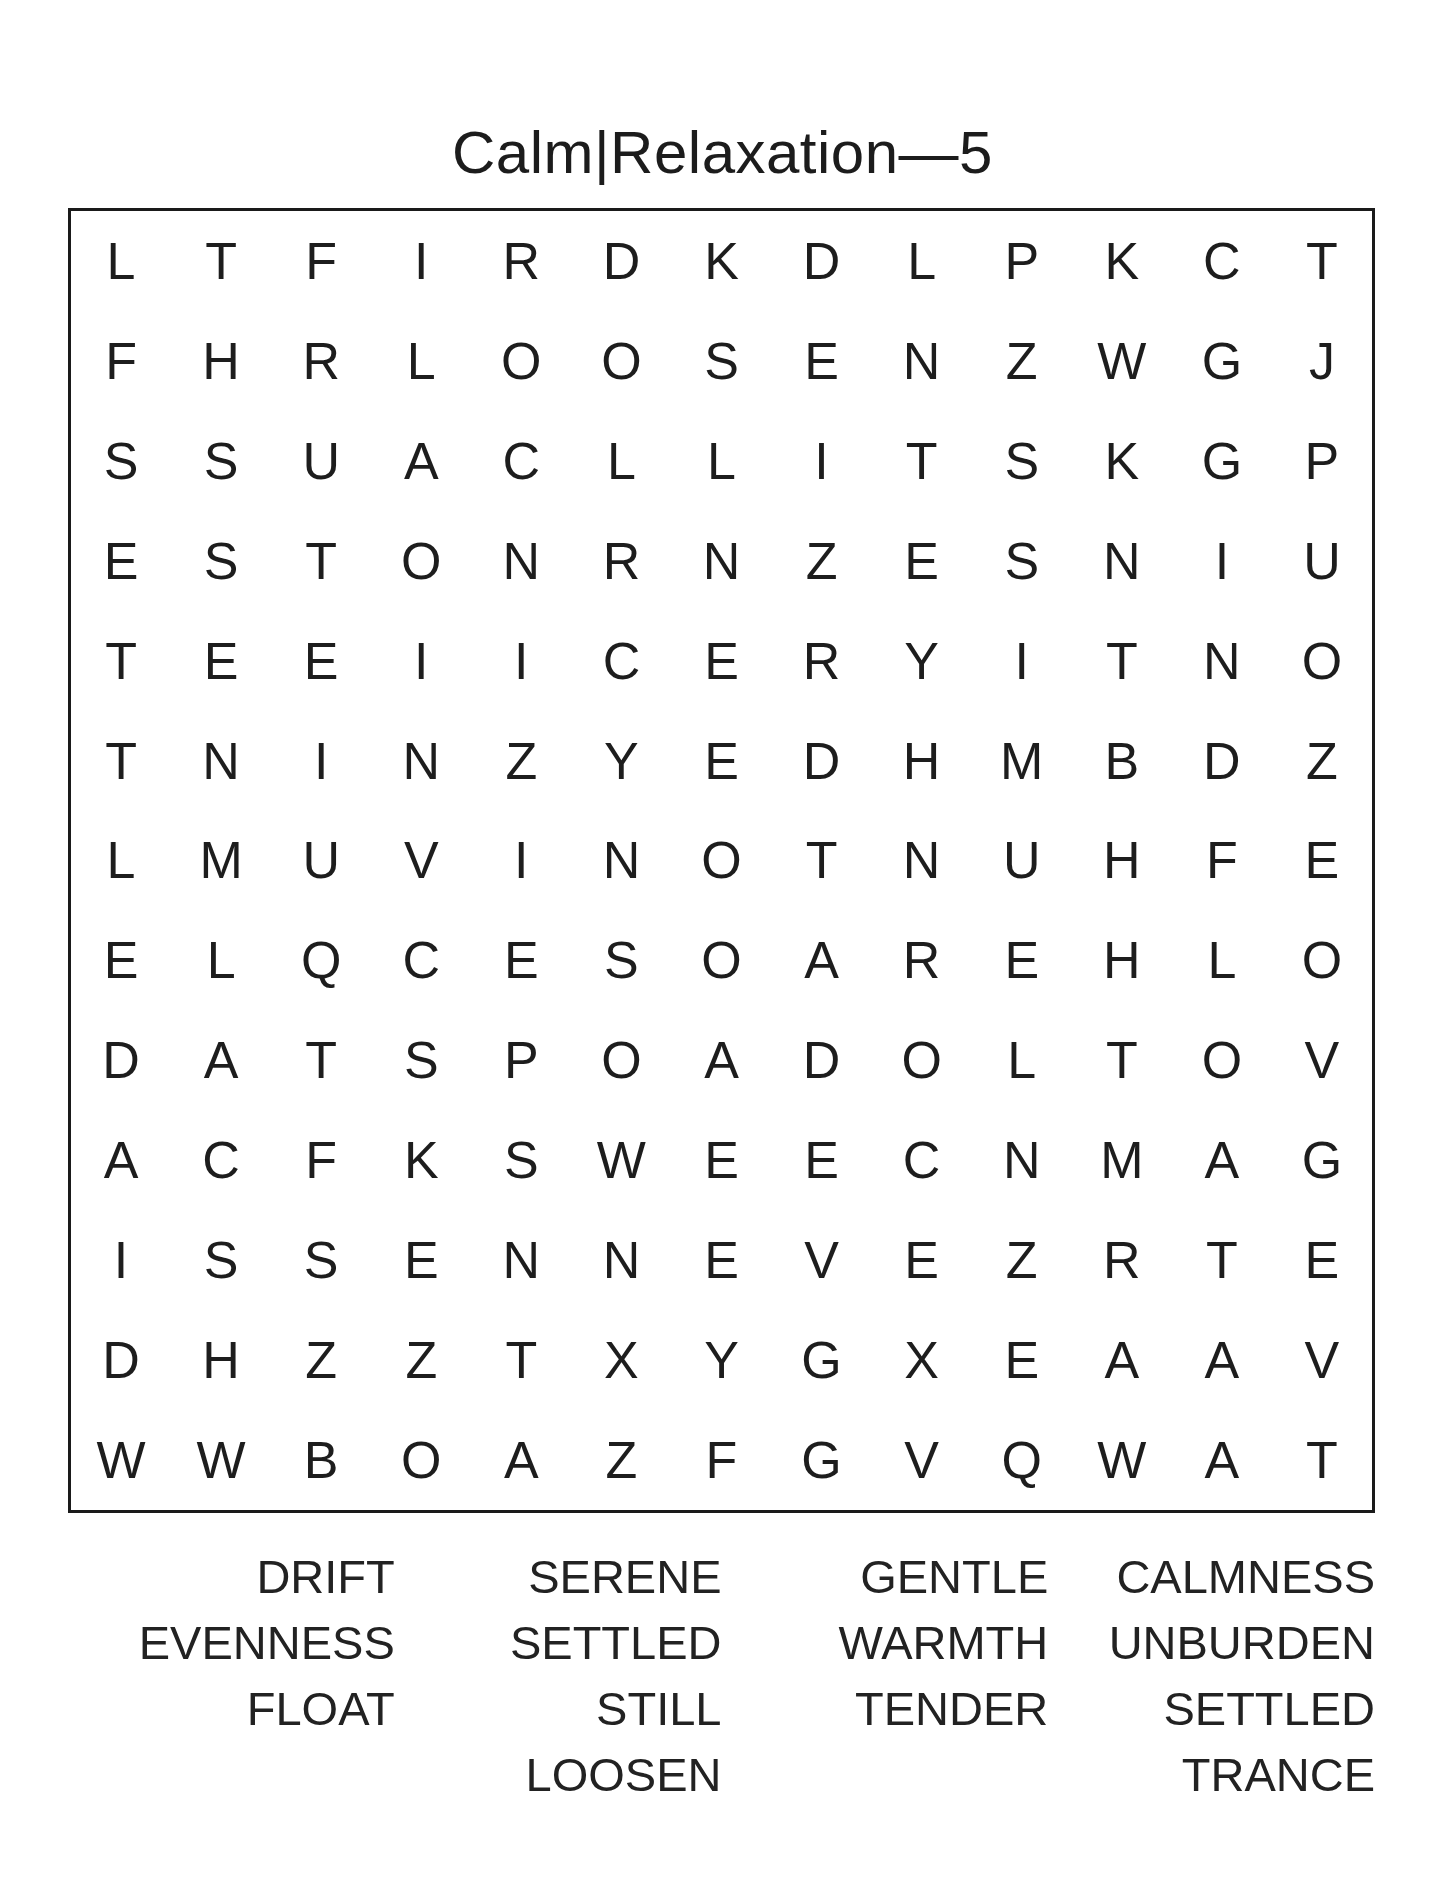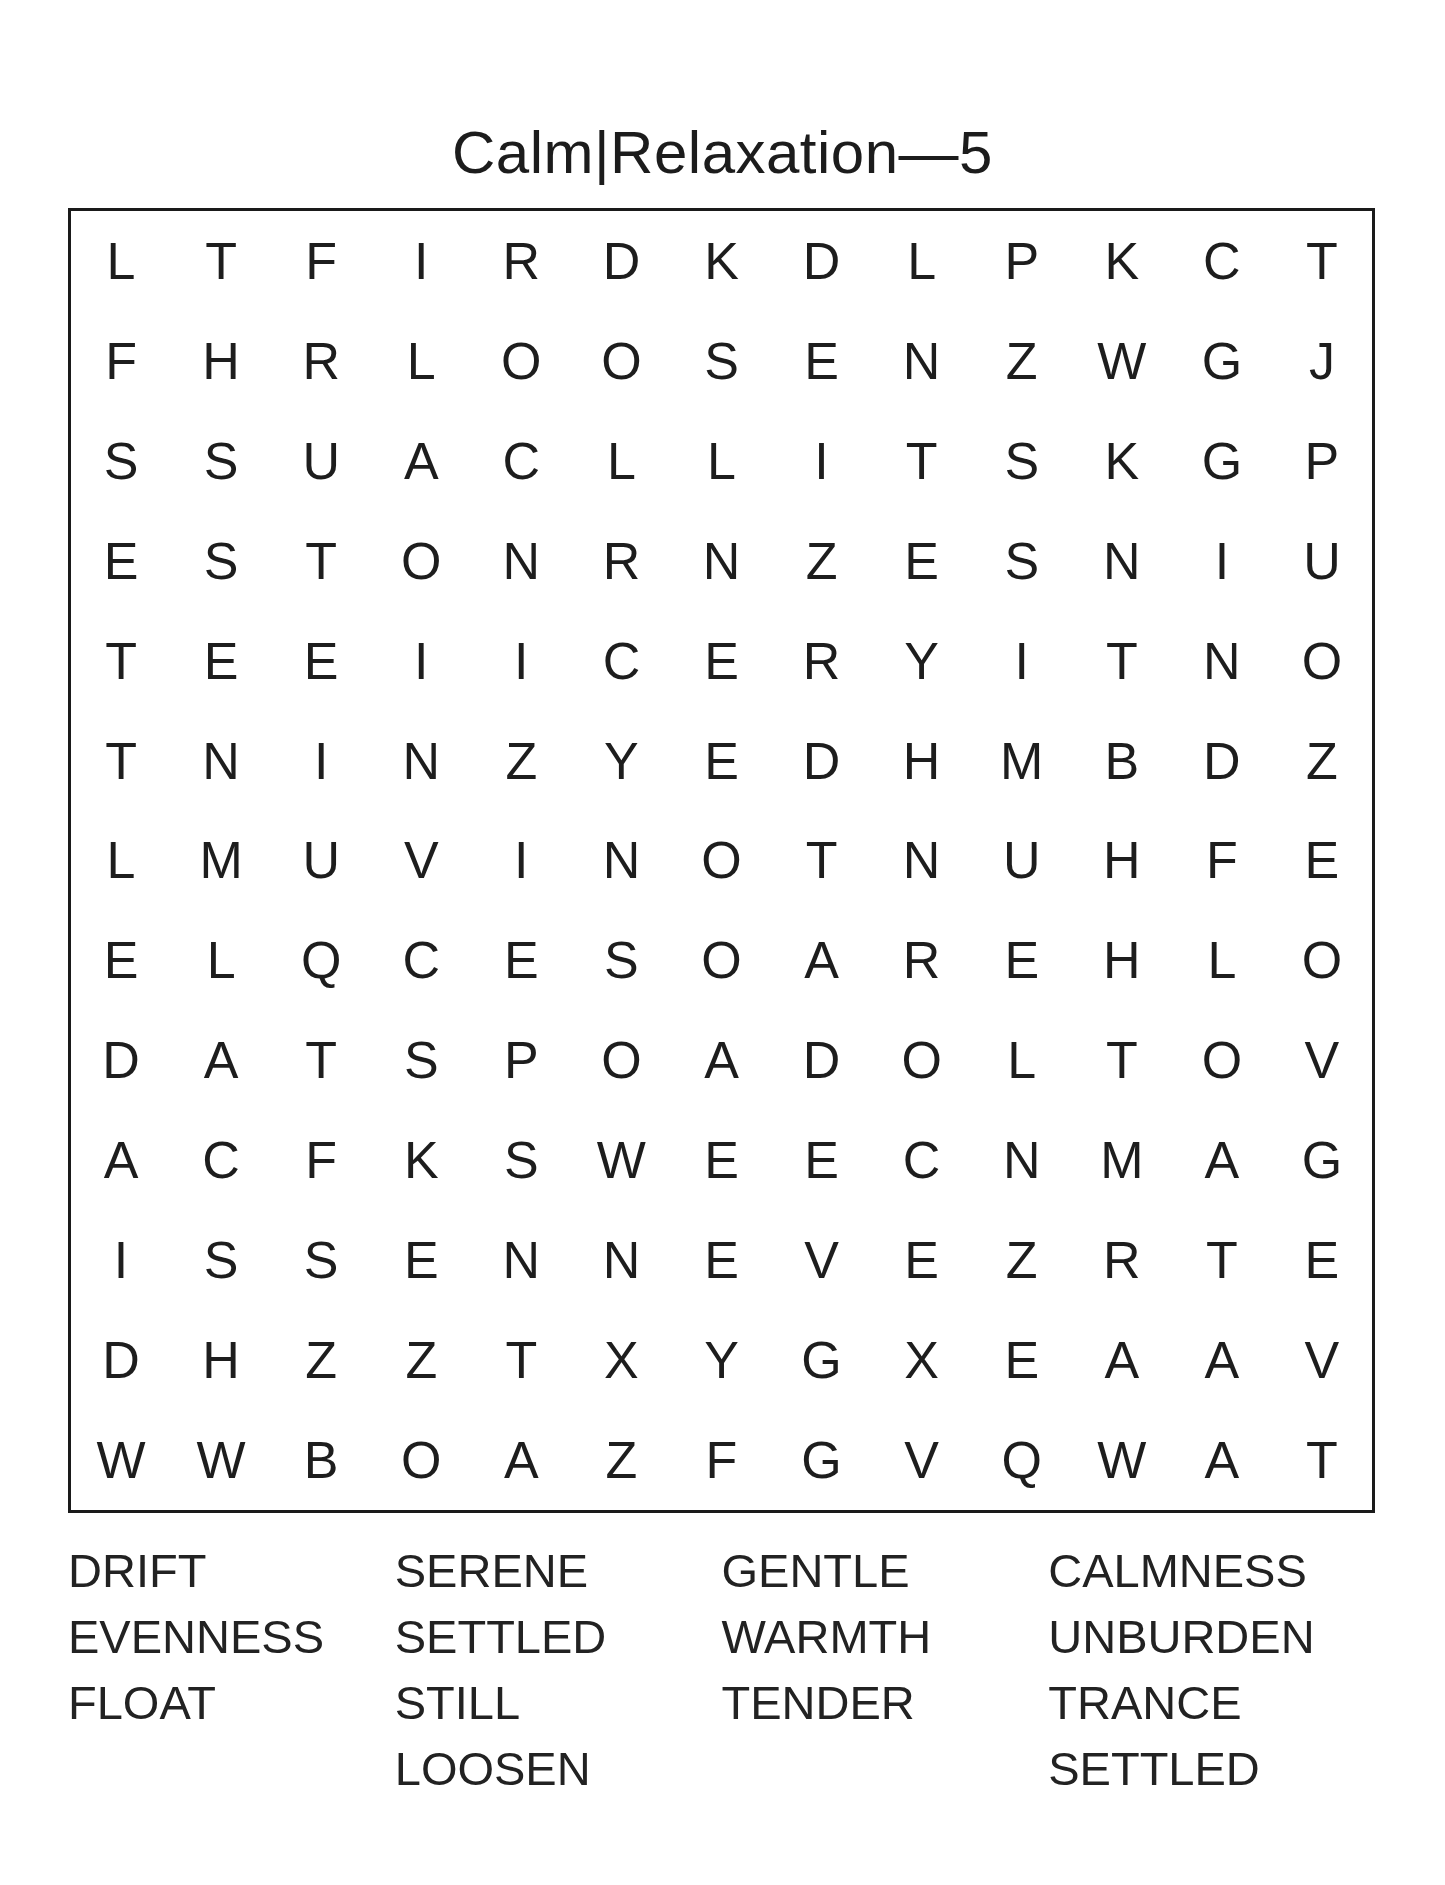--- a/index.html
+++ b/index.html
@@ -46,21 +46,22 @@
   }
   .words {
     position: absolute;
     left: 68px;
     top: 1538px;
     width: 1307px;
     display: flex;
   }
   .word-col {
     flex: 1 1 0;
-    text-align: left;
+    text-align: right;
+    margin-top: 6px;
   }
   .word {
     font-size: 47px;
     line-height: 66px;
     font-weight: 400;
     color: #222222;
     white-space: nowrap;
   }
 </style>
 </head>
@@ -252,17 +253,17 @@
         <div class="word">LOOSEN</div>
       </div>
       <div class="word-col">
         <div class="word">GENTLE</div>
         <div class="word">WARMTH</div>
         <div class="word">TENDER</div>
       </div>
       <div class="word-col">
         <div class="word">CALMNESS</div>
         <div class="word">UNBURDEN</div>
+        <div class="word">SETTLED</div>
         <div class="word">TRANCE</div>
-        <div class="word">SETTLED</div>
       </div>
     </div>
 </div>
 
 </body></html>

